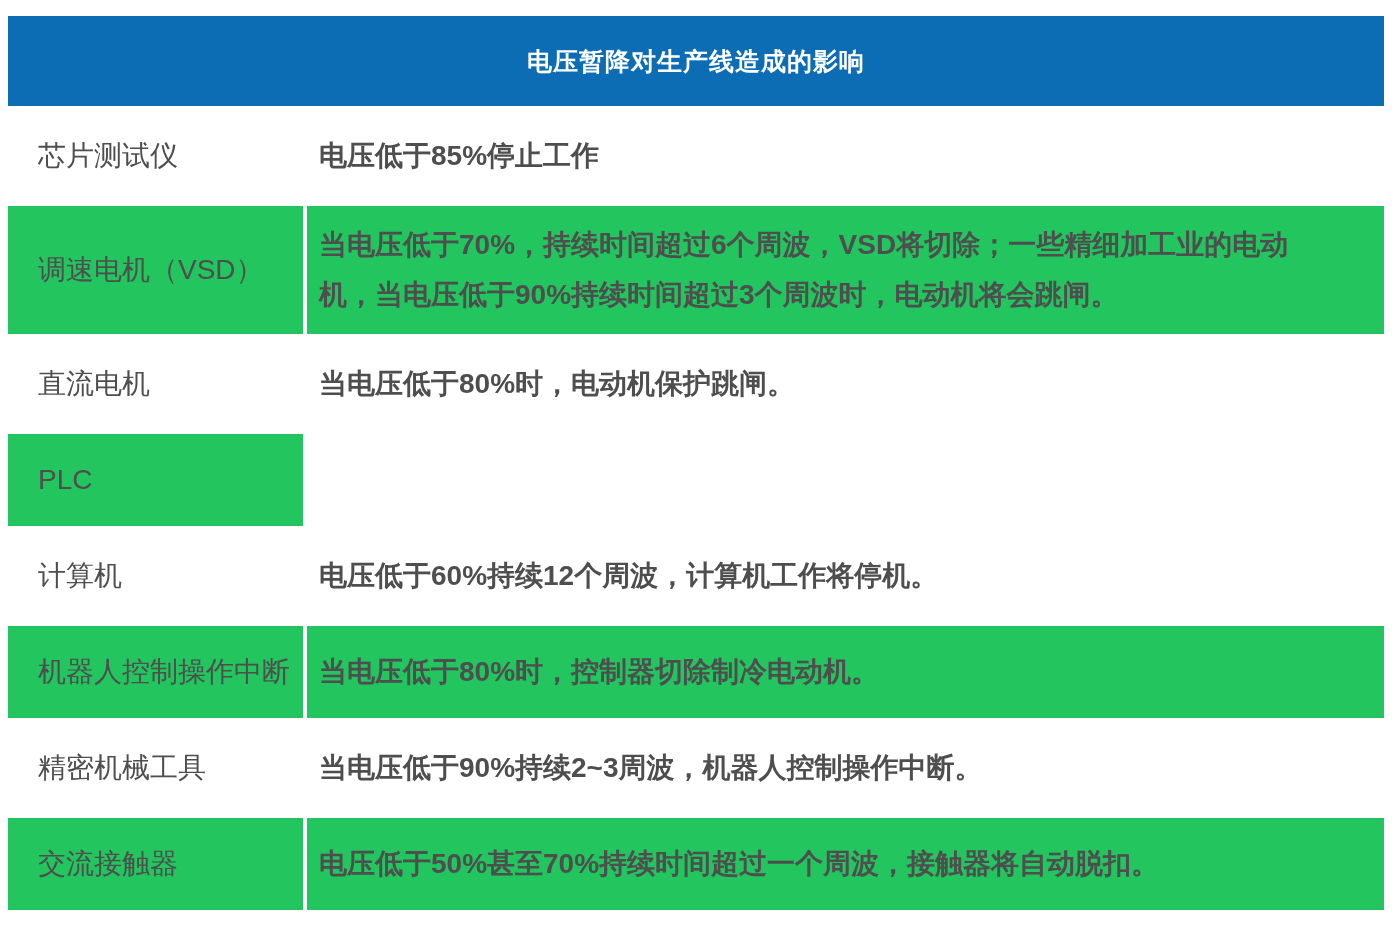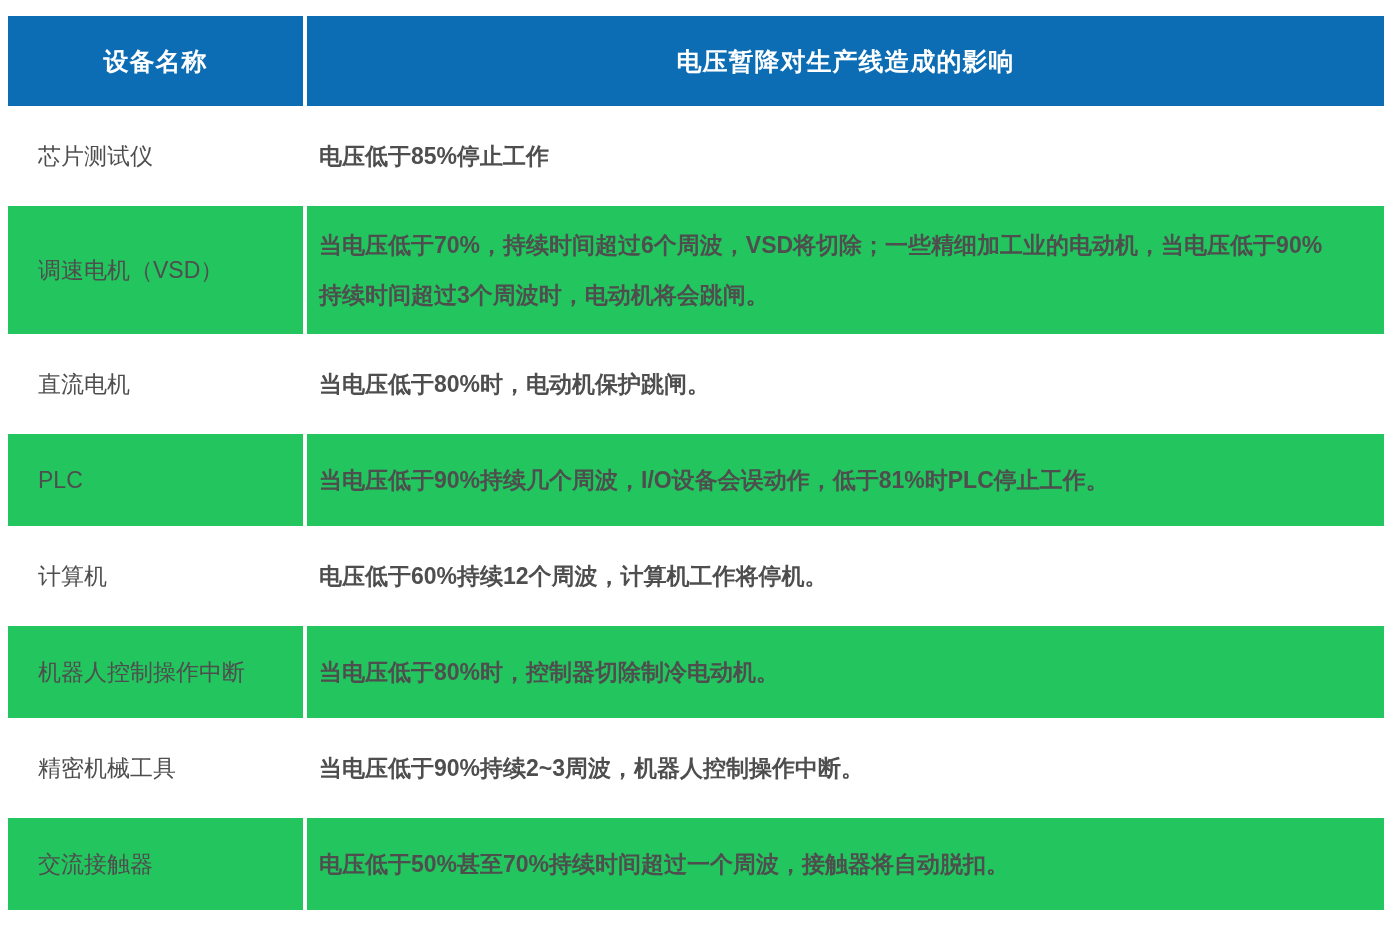--- a/index.html
+++ b/index.html
@@ -47,21 +47,21 @@
     font-weight: bold;
     font-size: 25px;
     height: 90px;
     justify-content: center;
     letter-spacing: 1px;
   }
   .brow .cell {
     min-height: 92px;
     background: #ffffff;
     color: #4e4e4e;
-    font-size: 23px;
+    font-size: 28px;
     line-height: 50px;
     padding-top: 14px;
     padding-bottom: 14px;
   }
   .brow .c1 {
     padding-left: 30px;
     padding-right: 8px;
   }
   .brow .c2 {
     padding-left: 12px;
@@ -70,42 +70,40 @@
   .brow.alt .cell {
     background: #22c55e;
   }
 </style>
 </head>
 <body>
 
 <div class="stage">
   <div class="tbl">
     <div class="row hdr">
-      <div class="cell hcell c1">设备名称</div>
       <div class="cell hcell c2">电压暂降对生产线造成的影响</div>
     </div>
 
       <div class="row brow">
         <div class="cell c1">芯片测试仪</div>
         <div class="cell c2">电压低于85%停止工作</div>
       </div>
 
       <div class="row brow alt">
         <div class="cell c1">调速电机（VSD）</div>
         <div class="cell c2">当电压低于70%，持续时间超过6个周波，VSD将切除；一些精细加工业的电动机，当电压低于90%持续时间超过3个周波时，电动机将会跳闸。</div>
       </div>
 
       <div class="row brow">
         <div class="cell c1">直流电机</div>
         <div class="cell c2">当电压低于80%时，电动机保护跳闸。</div>
       </div>
 
       <div class="row brow alt">
         <div class="cell c1">PLC</div>
-        <div class="cell c2">当电压低于90%持续几个周波，I/O设备会误动作，低于81%时PLC停止工作。</div>
       </div>
 
       <div class="row brow">
         <div class="cell c1">计算机</div>
         <div class="cell c2">电压低于60%持续12个周波，计算机工作将停机。</div>
       </div>
 
       <div class="row brow alt">
         <div class="cell c1">机器人控制操作中断</div>
         <div class="cell c2">当电压低于80%时，控制器切除制冷电动机。</div>

